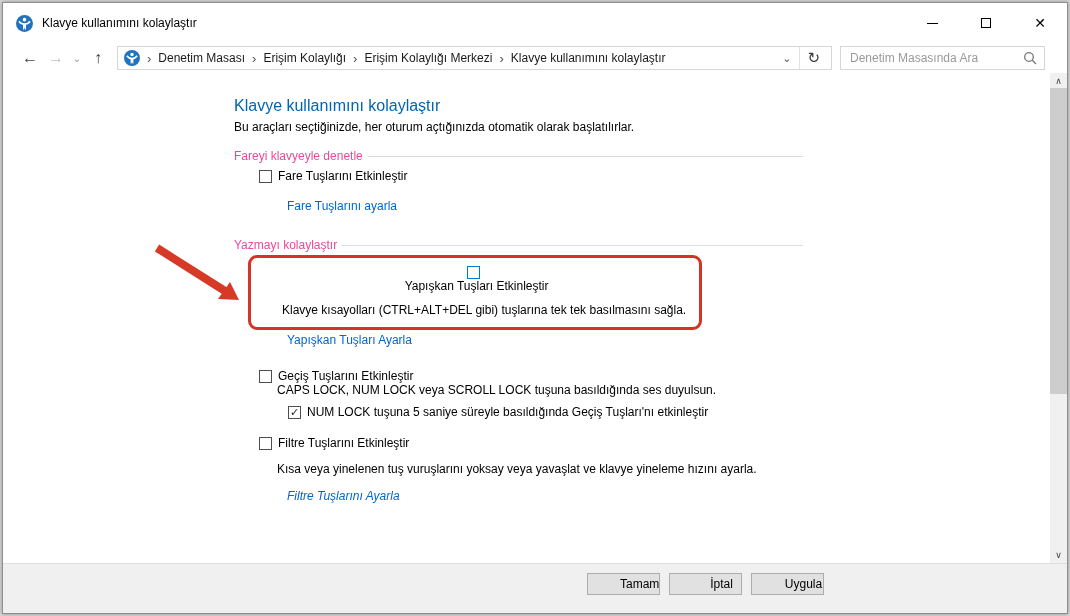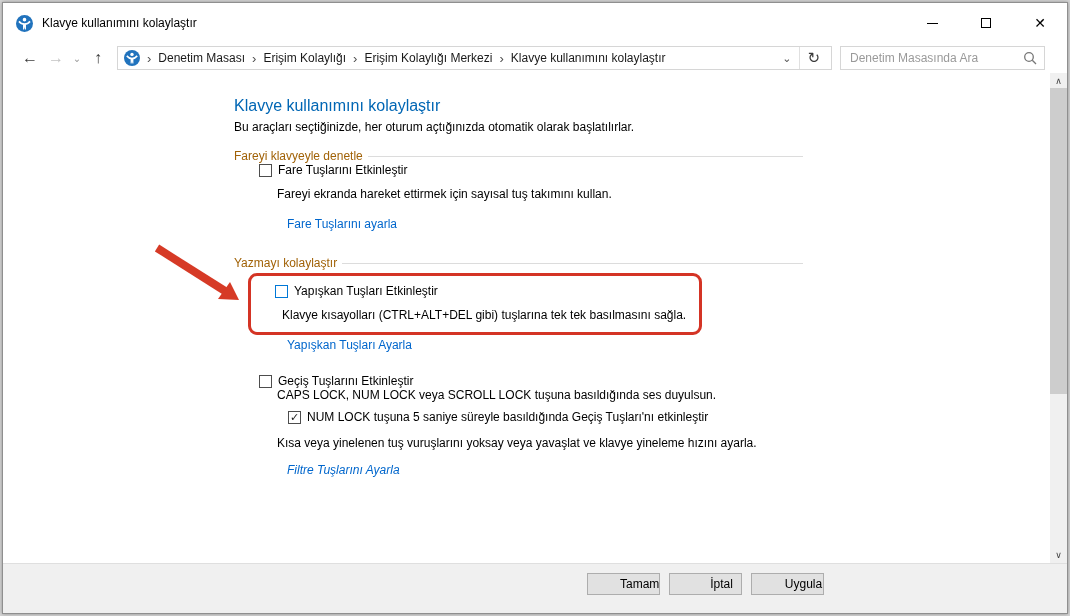--- a/index.html
+++ b/index.html
@@ -52,46 +52,46 @@
     font-family:"Liberation Sans", sans-serif; min-width:0;
   }
   .searchbox input::placeholder { color:#9a9a9a; opacity:1; }
   .search-icon { flex:none; }
   
   .content { position:relative; height:490px; background:#fff; overflow:hidden; }
   .main { margin-left:231px; padding-top:23px; width:580px; font-size:12px; color:#000; }
   .page-heading { font-size:16px; font-weight:400; color:#0066b4; line-height:20px; }
   .page-intro { font-size:12px; margin-top:4px; white-space:nowrap; }
   .section-header { display:flex; align-items:center; width:569px; }
-  .section-title { font-size:12px; color:#a16207; white-space:nowrap; padding-right:5px; }
+  .section-title { font-size:12px; color:#ec4899; white-space:nowrap; padding-right:5px; }
   .section-line { flex:1; height:1px; background:#dcdcdc; }
   .sec-mouse { margin-top:15px; }
   .sec-typing { margin-top:25px; }
   .sec-shortcuts { margin-top:29px; }
   .cb-row { display:flex; align-items:center; margin-left:25px; }
   .cb-row .cb { margin-right:6px; }
   .cb {
     width:13px; height:13px; background:#fff; border:1px solid #4d4d4d; flex:none;
     display:flex; align-items:center; justify-content:center;
   }
   .cb-focus { border-color:#0078d7; }
   .cb .check { font-size:11px; font-weight:bold; color:#1a1a1a; line-height:1; }
   .cb-label { font-size:12px; white-space:nowrap; }
   .desc { margin-left:43px; font-size:12px; white-space:nowrap; }
   .tasklink { margin-left:53px; font-size:12px; color:#0066cc; white-space:nowrap; cursor:pointer; display:inline-block; }
-  .row-mouse { }
+  .row-mouse { margin-top:6px; }
   .desc-mouse { margin-top:10px; }
   .link-mouse { margin-top:16px; }
   .red-box {
     display:inline-block;
     margin-left:14px; margin-top:3px;
     border:3px solid #d43425; border-radius:9px;
     padding:8px 13px 10px 12px;
   }
-  .red-box .cb-row { margin-left:12px; }
+  .red-box .cb-row { margin-left:4px;flex-direction:column; }
   .red-box .desc { margin-left:19px; margin-top:10px; }
   .link-sticky { margin-top:3px; display:block; }
   .row-toggle { margin-top:22px; }
   .desc-toggle { margin-top:0; }
   .row-numlock { margin-top:8px; margin-left:54px; }
   .row-filter { margin-top:17px; }
   .desc-filter { margin-top:12px; }
   .link-filter { margin-top:13px;font-style:italic; }
   
   .annotation-arrow { position:absolute; left:0; top:0; width:1066px; height:610px; pointer-events:none; z-index:5; }
@@ -183,21 +183,20 @@
 
       
       <div class="section-header sec-mouse">
         <span class="section-title">Fareyi klavyeyle denetle</span>
         <span class="section-line"></span>
       </div>
       <div class="cb-row row-mouse">
         <span class="cb"></span>
         <span class="cb-label">Fare Tuşlarını Etkinleştir</span>
       </div>
-      <div class="desc desc-mouse">Fareyi ekranda hareket ettirmek için sayısal tuş takımını kullan.</div>
       <a class="tasklink link-mouse">Fare Tuşlarını ayarla</a>
 
       
       <div class="section-header sec-typing">
         <span class="section-title">Yazmayı kolaylaştır</span>
         <span class="section-line"></span>
       </div>
 
       <div class="red-box">
         <div class="cb-row">
@@ -213,20 +212,24 @@
         <span class="cb-label">Geçiş Tuşlarını Etkinleştir</span>
       </div>
       <div class="desc desc-toggle">CAPS LOCK, NUM LOCK veya SCROLL LOCK tuşuna basıldığında ses duyulsun.</div>
       <div class="cb-row row-numlock">
         <span class="cb">
             <span class="check">✓</span>
           </span>
         <span class="cb-label">NUM LOCK tuşuna 5 saniye süreyle basıldığında Geçiş Tuşları'nı etkinleştir</span>
       </div>
 
+      <div class="cb-row row-filter">
+        <span class="cb"></span>
+        <span class="cb-label">Filtre Tuşlarını Etkinleştir</span>
+      </div>
       <div class="desc desc-filter">Kısa veya yinelenen tuş vuruşlarını yoksay veya yavaşlat ve klavye yineleme hızını ayarla.</div>
       <a class="tasklink link-filter">Filtre Tuşlarını Ayarla</a>
 
       
     </div>
 
     <div class="scrollbar">
       <div class="sb-btn sb-up">∧</div>
       <div class="sb-thumb"></div>
       <div class="sb-btn sb-down">∨</div>

